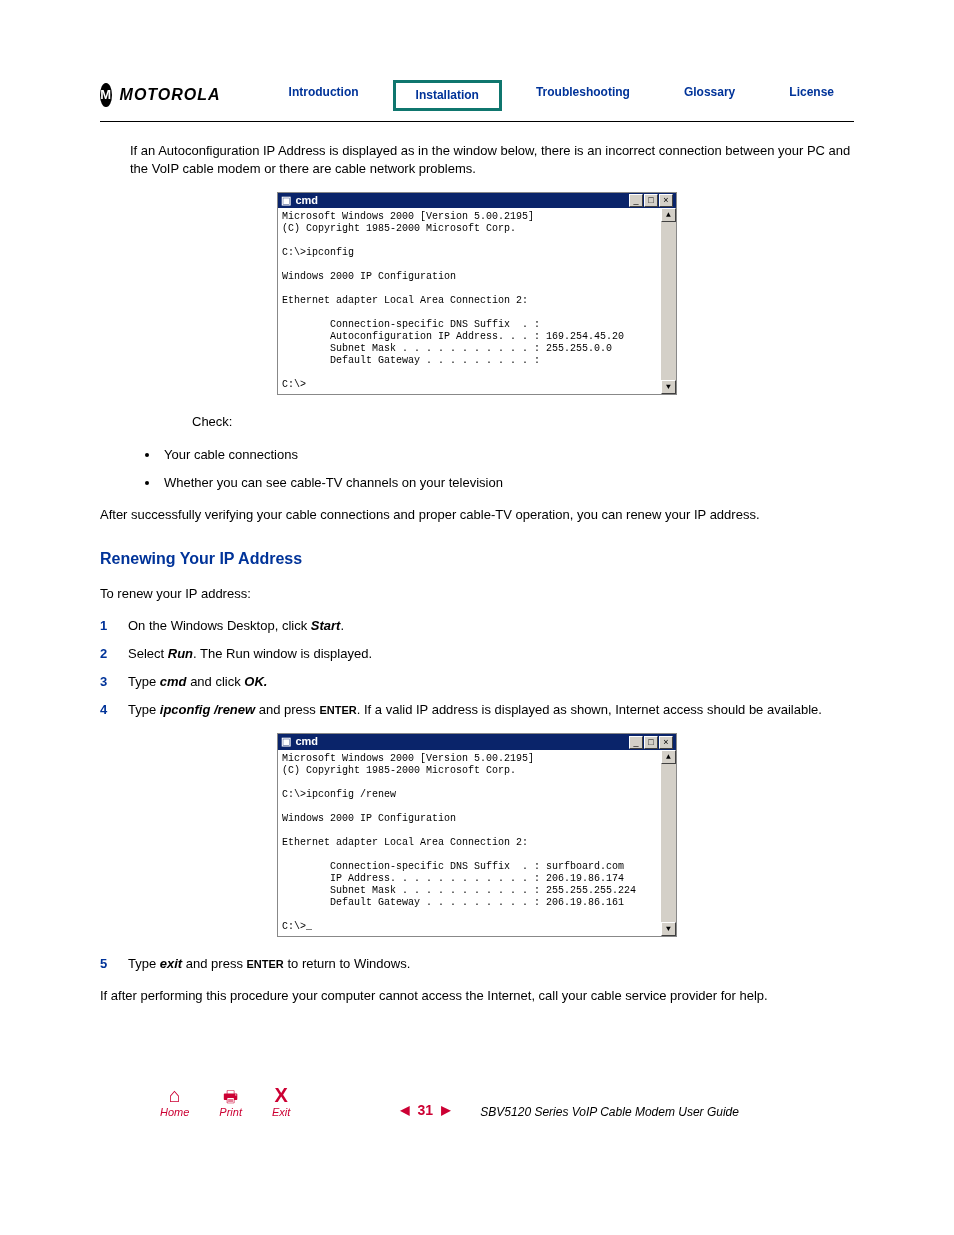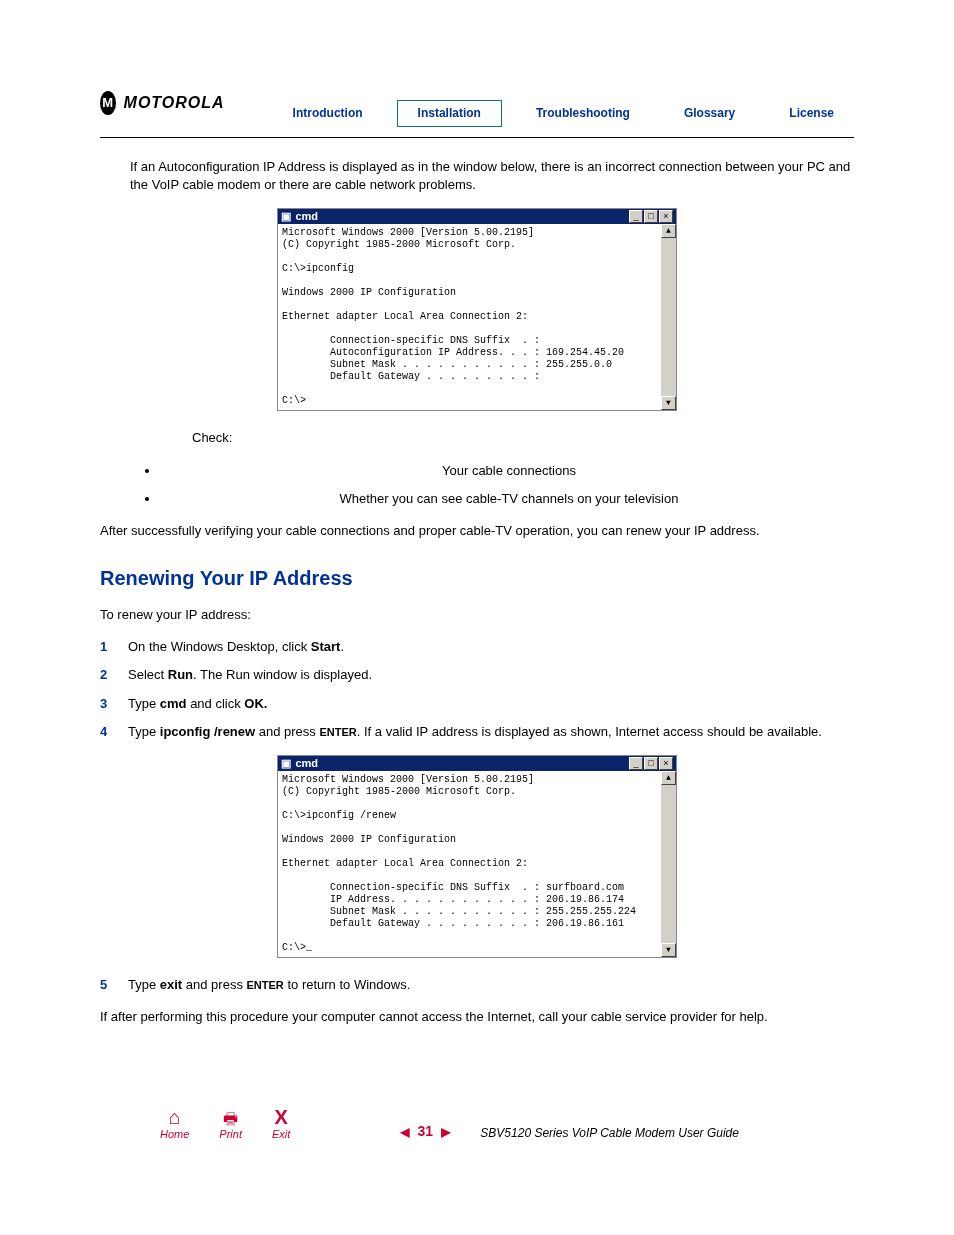--- a/index.html
+++ b/index.html
@@ -34,32 +34,31 @@
   .brand {
     font-weight: bold;
     font-style: italic;
     letter-spacing: 1px;
     font-size: 16px;
   }
   .nav {
     display: flex;
     gap: 14px;
     margin-left: 40px;
-    align-items: center;
-    margin-top: 20px;
+    align-items: flex-start;
   }
   .nav a {
     color: #003399;
     font-weight: bold;
     font-size: 12px;
     text-decoration: none;
     padding: 4px 20px;
   }
   .nav a.active {
-    border: 1px solid #0f766e;
+    border: 3px solid #0f766e;
   }
   .rule {
     border: none;
     border-top: 1.5px solid #000;
     margin: 6px 0 20px 0;
   }
   .body-text { margin: 0 0 14px 30px; }
   .cmd-window {
     width: 400px;
     margin: 0 auto 18px auto;
@@ -105,41 +104,41 @@
     flex-direction: column;
     justify-content: space-between;
   }
   .cmd-scroll .sbtn {
     height: 14px;
     background: #d4d0c8;
     border: 1px solid #fff;
     border-right-color:#404040; border-bottom-color:#404040;
     font-size: 8px; text-align: center; line-height: 12px;
   }
-  .bullets { margin: 0 0 14px 60px; list-style: disc; text-align: center; }
+  .bullets { margin: 0 0 14px 60px; list-style: disc; }
   .bullets li { margin-bottom: 10px; padding-left: 4px; }
   h2.section {
     color: #003399;
-    font-size: 20px;
+    font-size: 16px;
     font-weight: bold;
     margin: 24px 0 14px 0;
   }
   .steps { margin: 0 0 14px 0; }
   .step {
     display: flex;
     margin-bottom: 10px;
   }
   .step .num {
     color: #003399;
     font-weight: bold;
     width: 28px;
     flex-shrink: 0;
   }
   .step .txt { flex: 1; }
-  .b { font-weight: bold; }
+  .b { font-weight: bold; font-style: italic; }
   .sc { font-variant: small-caps; font-weight: bold; font-size: 11px;}
   .footer {
     margin-top: 80px;
     display: flex;
     align-items: flex-end;
     gap: 30px;
     padding-left: 60px;
   }
   .ficon {
     display: flex;

